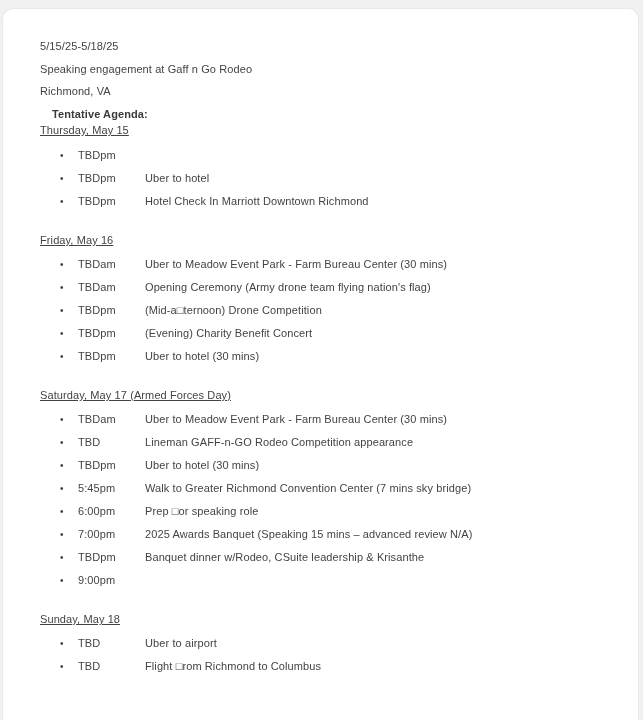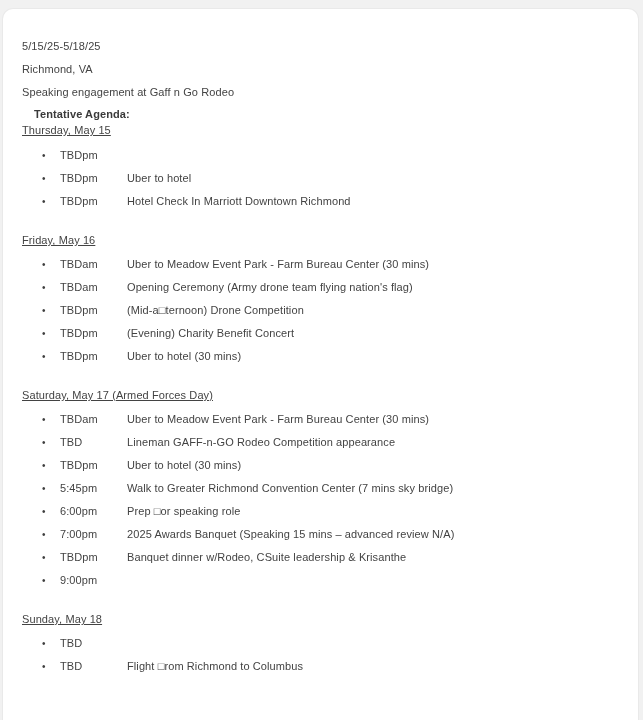--- a/index.html
+++ b/index.html
@@ -18,21 +18,21 @@
     position: absolute;
     top: 9px;
     left: 3px;
     right: 5px;
     bottom: 0;
     background: #ffffff;
     border-radius: 10px 10px 0 0;
     box-shadow: 0 0 0 1px rgba(0,0,0,0.03);
   }
   .content {
-    padding: 30px 30px 0 19px;
+    padding: 30px 30px 0 37px;
     color: #434343;
     font-size: 11px;
     line-height: 15px;
     letter-spacing: 0.1px;
   }
   .intro-line {
     margin: 0 0 8px 0;
   }
   .intro-line.last {
     margin-bottom: 7px;
@@ -78,23 +78,23 @@
   }
 </style>
 </head>
 <body>
 
 <div class="page">
   <div class="content">
 
     <p class="intro-line">5/15/25-5/18/25</p>
 
+    <p class="intro-line last">Speaking engagement at Gaff n Go Rodeo</p>
+
     <p class="intro-line">Richmond, VA</p>
-
-    <p class="intro-line last">Speaking engagement at Gaff n Go Rodeo</p>
 
     <p class="agenda-heading">Tentative Agenda:</p>
 
     <div id="days-container">
   <section class="day-section first">
     <p class="day-header">Thursday, May 15</p>
     <div class="items">
   <div class="agenda-item">
     <span class="bullet">•</span>
     <span class="item-time">TBDpm</span>
@@ -200,20 +200,21 @@
   </div>
 </div>
   </section>
 
   <section class="day-section">
     <p class="day-header">Sunday, May 18</p>
     <div class="items">
   <div class="agenda-item">
     <span class="bullet">•</span>
     <span class="item-time">TBD</span>
+    <span class="item-desc">Uber to airport</span>
   </div>
 
   <div class="agenda-item">
     <span class="bullet">•</span>
     <span class="item-time">TBD</span>
     <span class="item-desc">Flight □rom Richmond to Columbus</span>
   </div>
 </div>
   </section>
 </div>

